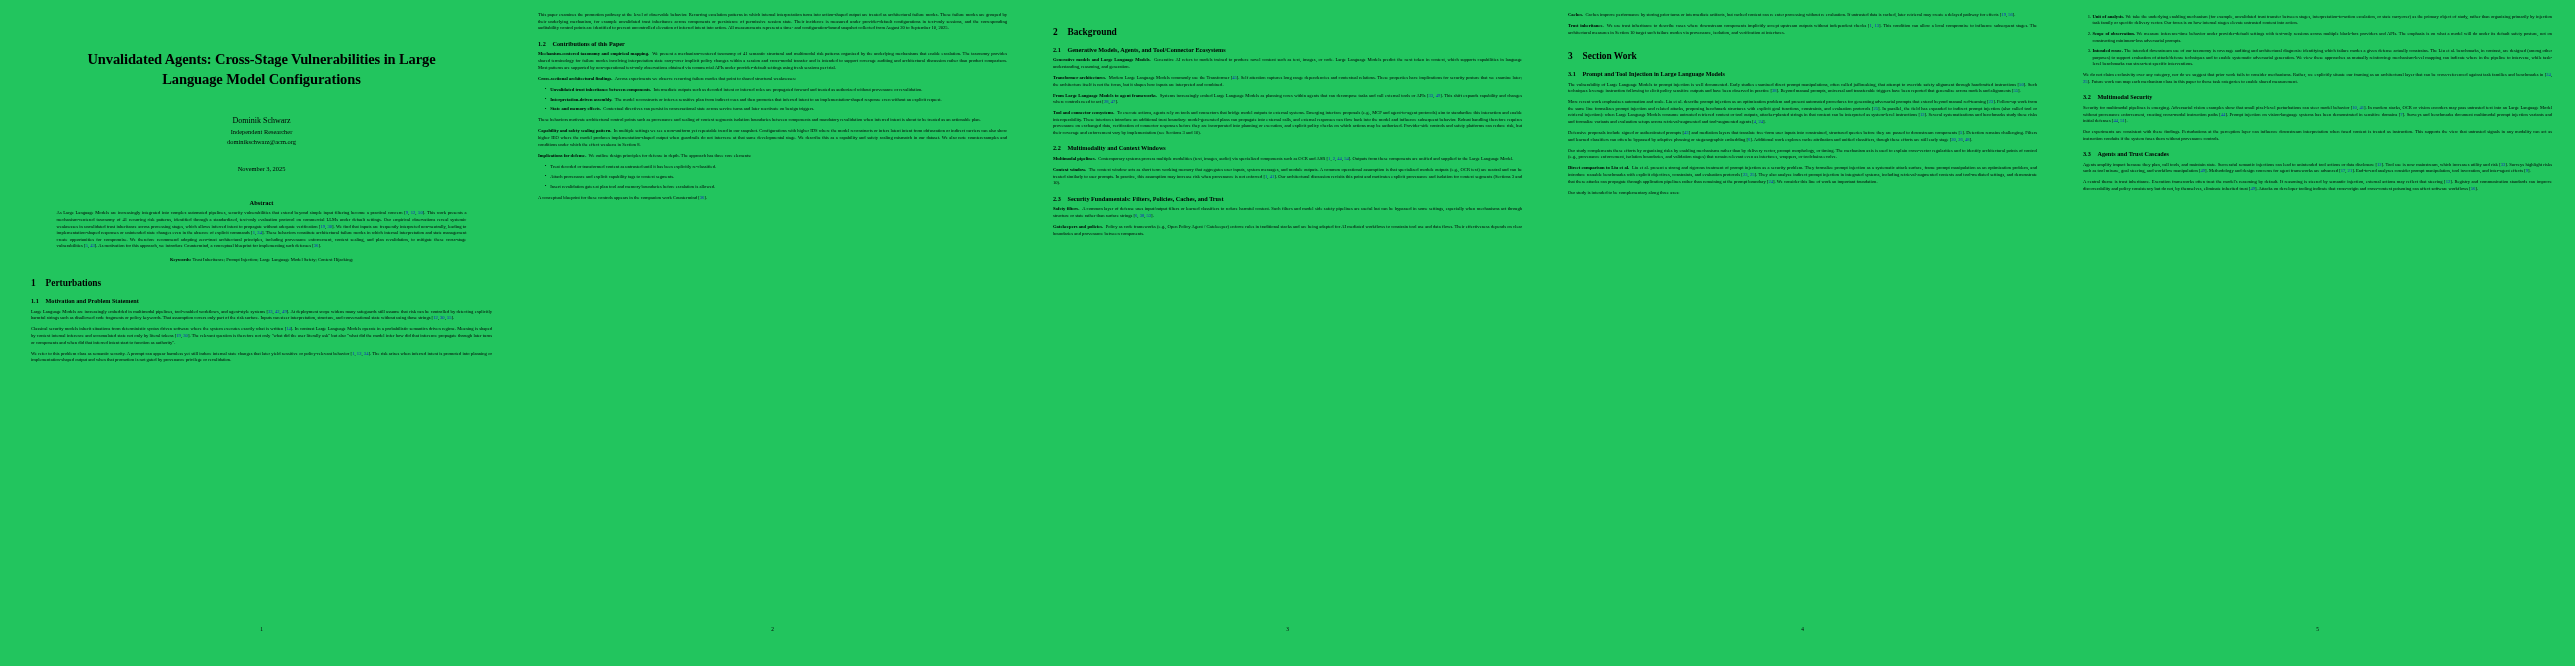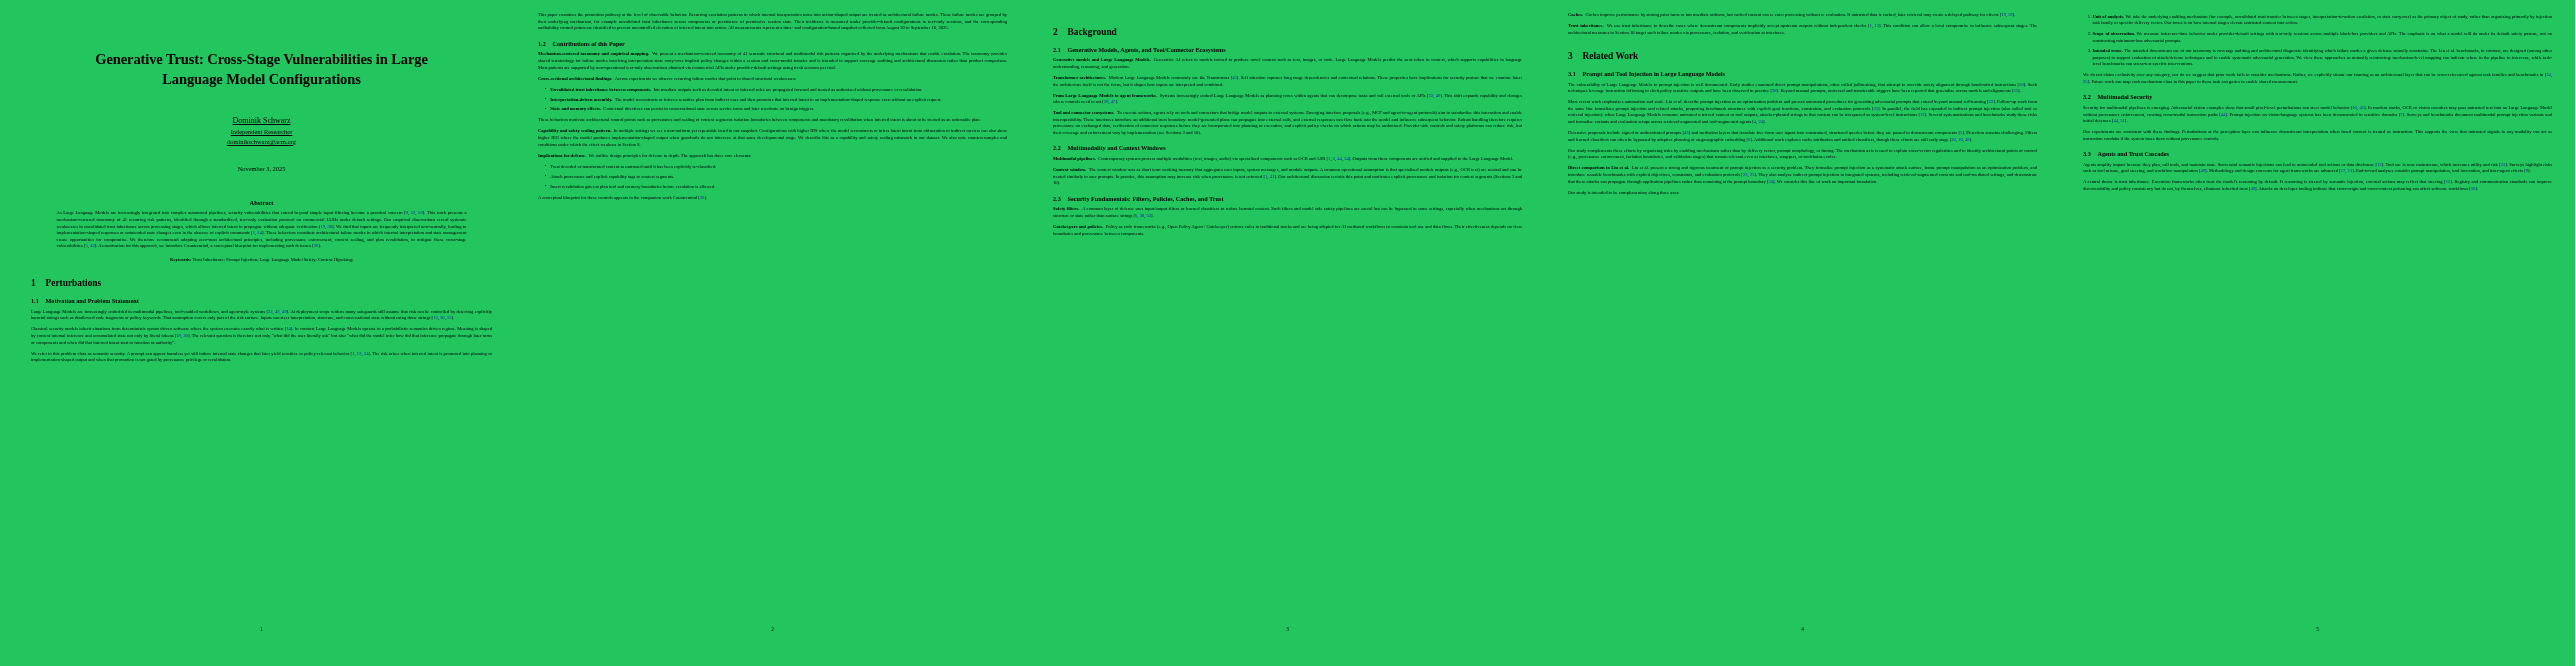--- a/index.html
+++ b/index.html
@@ -67,21 +67,21 @@
 
   
   .doc-title {
     font-size: 14.5px;
     font-weight: bold;
     text-align: center;
     line-height: 1.36;
     margin: 38px 15.6px 0 15.6px;
     letter-spacing: -0.1px;
   }
-  .author-block { text-align: center; margin-top: 25.6px; line-height: 1.5; text-decoration: underline; }
+  .author-block { text-align: center; margin-top: 25.6px; line-height: 1.5; }
   .author-name { font-size: 8px; }
   .author-affil { font-size: 6.4px; }
   .author-email { font-size: 6.4px; }
   .doc-date { text-align: center; font-size: 6.4px; margin-top: 19px; }
 
   
   .abstract-wrap {
     margin: 27px 25.6px 0 25.6px;
   }
   .abstract-head {
@@ -162,21 +162,21 @@
 <body>
 
 <div id="spread">
 
   <div class="arxiv-stamp">arXiv:2510.27190v1  [cs.CR]  30 Oct 2025</div>
 
   <div class="page page-1">
     <div class="page-inner">
 
       <div class="doc-title">
-        <span>Generative Trust: Cross-Stage Vulnerabilities in Large</span><br>
+        <span>Unvalidated Agents: Cross-Stage Vulnerabilities in Large</span><br>
         <span>Language Model Configurations</span>
       </div>
 
       <div class="author-block">
         <div class="author-name">Dominik Schwarz</div>
         <div class="author-affil">Independent Researcher</div>
         <div class="author-email">dominikschwarz@acm.org</div>
       </div>
 
       <div class="doc-date">November 3, 2025</div>
@@ -247,21 +247,21 @@
         </div>
       <div class="folio">3</div>
     </div>
   </div>
 
   <div class="page">
     <div class="page-inner">
       <div id="p4-sections">
           <p class="body runin"><b>Caches.</b>&nbsp;&nbsp;Caches improve performance by storing prior turns or intermediate artifacts, but cached content can re enter processing without re evaluation. If untrusted data is cached, later retrieval may create a delayed pathway for effects [<span class="cite">19</span>, <span class="cite">56</span>].</p>
           <p class="body runin"><b>Trust inheritance.</b>&nbsp;&nbsp;We use trust inheritance to describe cases where downstream components implicitly accept upstream outputs without independent checks [<span class="cite">1</span>, <span class="cite">13</span>]. This condition can allow a local compromise to influence subsequent stages. The architectural measures in Section 10 target such failure modes via provenance, isolation, and verification at interfaces.</p>
-          <h1 class="sec"><span class="num">3</span><span>Related Work</span></h1>
+          <h1 class="sec"><span class="num">3</span><span>Section Work</span></h1>
           <h2 class="sub"><span class="num">3.1</span><span>Prompt and Tool Injection in Large Language Models</span></h2>
           <p class="body">The vulnerability of Large Language Models to prompt injection is well documented. Early studies examined direct prompt manipulations, often called jailbreaking, that attempt to override safety alignment through handcrafted instructions [<span class="cite">50</span>]. Such techniques leverage instruction following to elicit policy sensitive outputs and have been observed in practice [<span class="cite">38</span>]. Beyond manual prompts, universal and transferable triggers have been reported that generalize across models and alignments [<span class="cite">55</span>].</p>
           <p class="body">More recent work emphasizes automation and scale. Liu et al. describe prompt injection as an optimization problem and present automated procedures for generating adversarial prompts that extend beyond manual red-teaming [<span class="cite">23</span>]. Follow-up work from the same line formalizes prompt injection and related attacks, proposing benchmark structures with explicit goal functions, constraints, and evaluation protocols [<span class="cite">25</span>]. In parallel, the field has expanded to indirect prompt injection (also called tool or retrieval injection): when Large Language Models consume untrusted retrieved content or tool outputs, attacker-planted strings in that content can be interpreted as system-level instructions [<span class="cite">12</span>]. Several systematizations and benchmarks study these risks and formalize variants and evaluation setups across retrieval-augmented and tool-augmented agents [<span class="cite">4</span>, <span class="cite">24</span>].</p>
           <p class="body">Defensive proposals include signed or authenticated prompts [<span class="cite">43</span>] and mediation layers that translate free-form user inputs into constrained, structured queries before they are passed to downstream components [<span class="cite">5</span>]. Detection remains challenging. Filters and learned classifiers can often be bypassed by adaptive phrasing or steganographic embedding [<span class="cite">6</span>]. Additional work explores cache attribution and unified classifiers, though these efforts are still early stage [<span class="cite">20</span>, <span class="cite">26</span>, <span class="cite">48</span>].</p>
           <p class="body">Our study complements these efforts by organizing risks by enabling mechanisms rather than by delivery vector, prompt morphology, or timing. The mechanism axis is used to explain cross-vector regularities and to identify architectural points of control (e.g., provenance enforcement, isolation boundaries, and validation stages) that remain relevant even as interfaces, wrappers, or toolchains evolve.</p>
           <p class="body runin"><b>Direct comparison to Liu et al.</b>&nbsp;&nbsp;Liu et al. present a strong and rigorous treatment of prompt injection as a security problem. They formalize prompt injection as a systematic attack surface, frame prompt manipulation as an optimization problem, and introduce reusable benchmarks with explicit objectives, constraints, and evaluation protocols [<span class="cite">23</span>, <span class="cite">25</span>]. They also analyze indirect prompt injection in integrated systems, including retrieval-augmented contexts and tool-mediated settings, and demonstrate that these attacks can propagate through application pipelines rather than remaining at the prompt boundary [<span class="cite">24</span>]. We consider this line of work an important foundation.</p>
           <p class="body">Our study is intended to be complementary along three axes:</p>
         </div>
       <div class="folio">4</div>
     </div>

